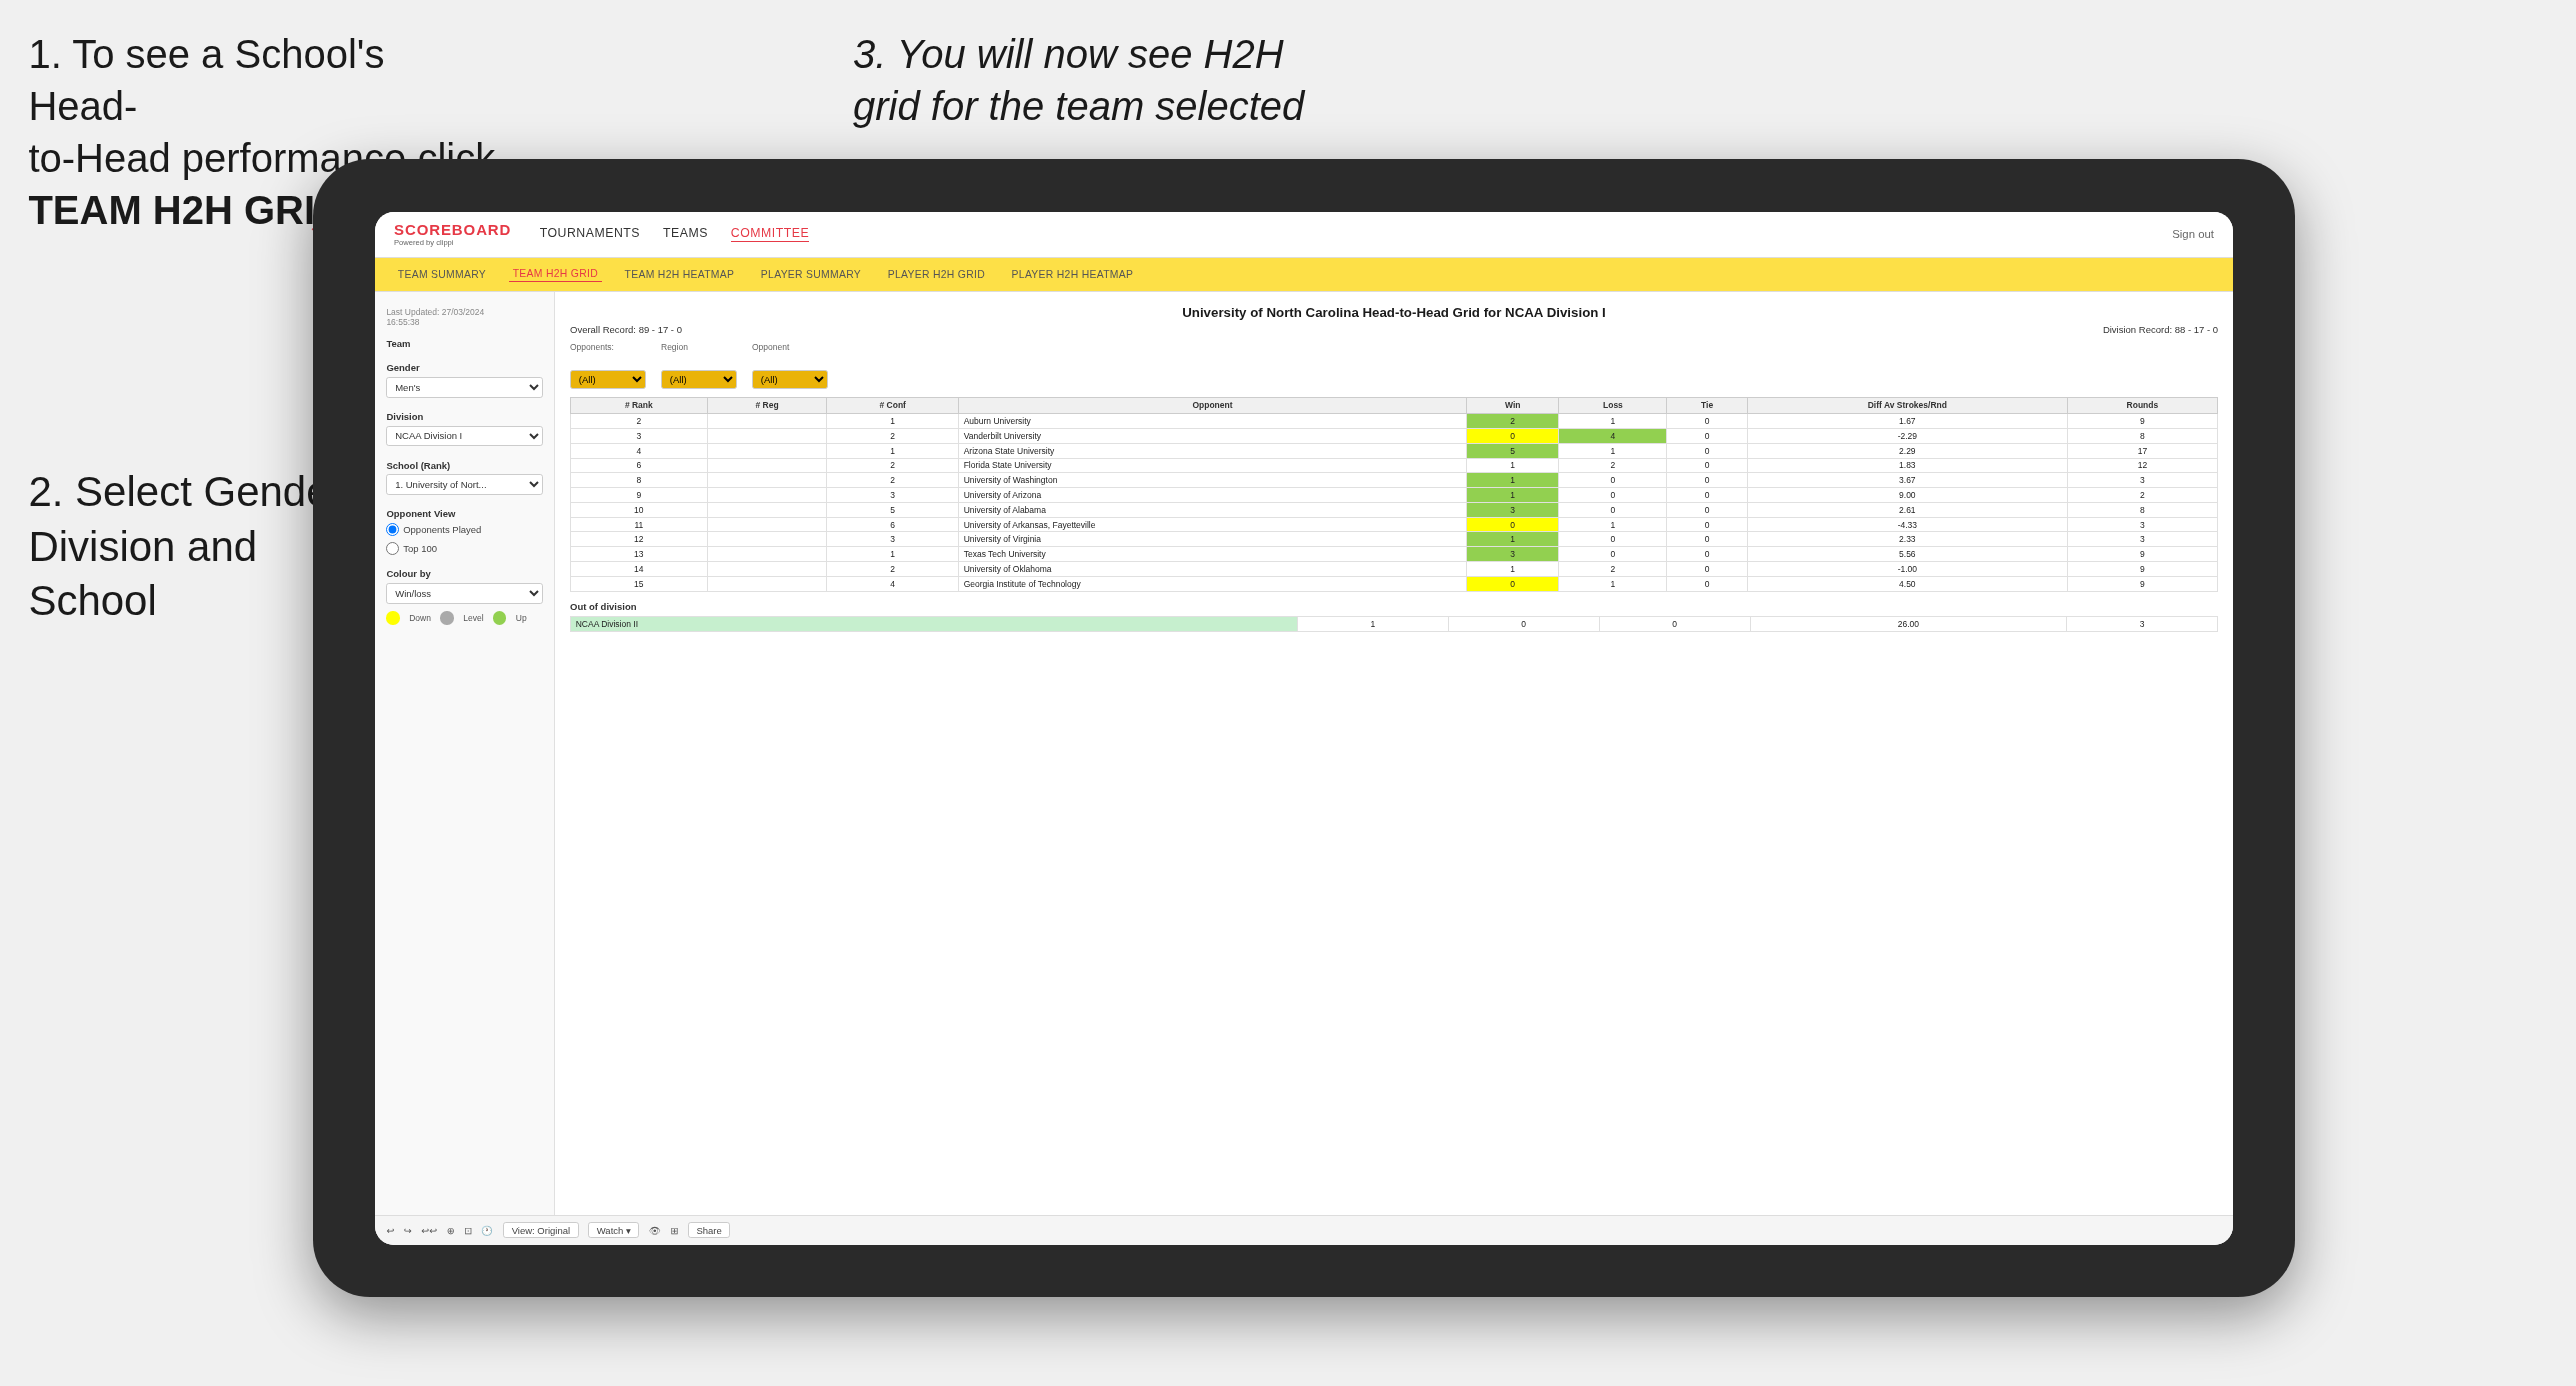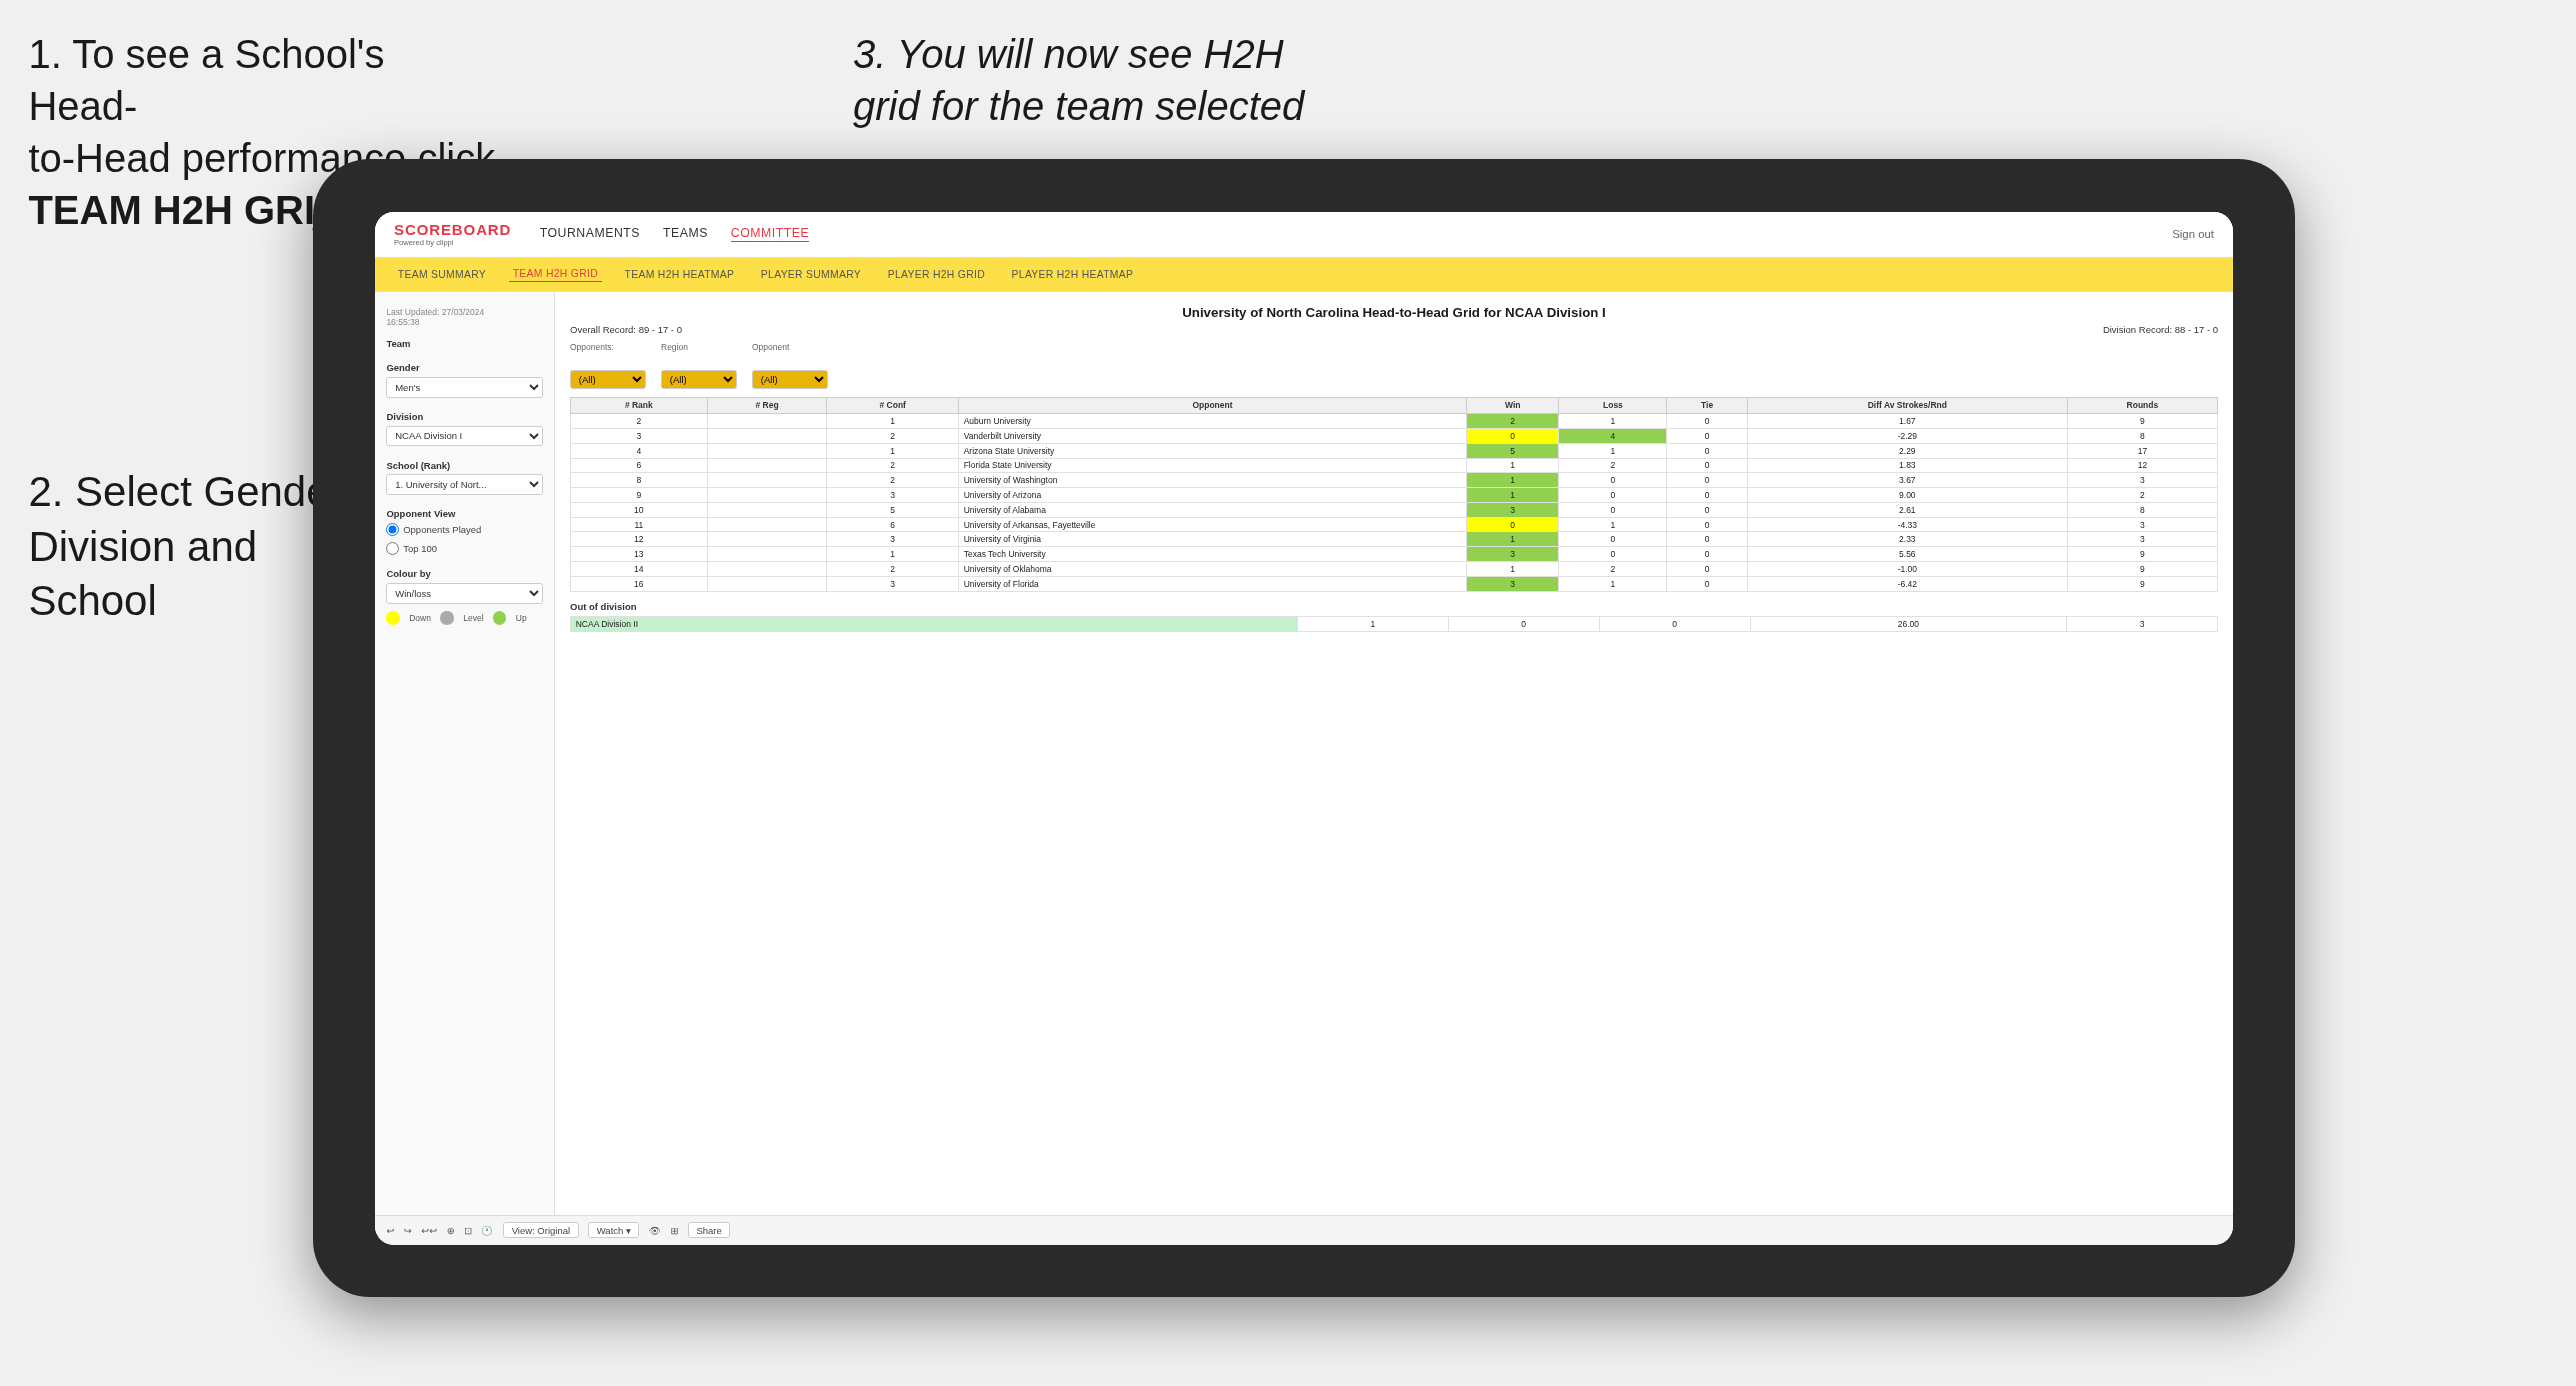--- a/index.html
+++ b/index.html
@@ -638,28 +638,28 @@
       <td></td>
       <td>2</td>
       <td class="team-name">University of Oklahoma</td>
       <td class="">1</td>
       <td class="">2</td>
       <td>0</td>
       <td>-1.00</td>
       <td>9</td>
     </tr>
               <tr>
-      <td>16</td>
-      <td></td>
-      <td>3</td>
-      <td class="team-name">University of Florida</td>
-      <td class="cell-green">3</td>
+      <td>15</td>
+      <td></td>
+      <td>4</td>
+      <td class="team-name">Georgia Institute of Technology</td>
+      <td class="cell-yellow">0</td>
       <td class="">1</td>
       <td>0</td>
-      <td>-6.42</td>
+      <td>4.50</td>
       <td>9</td>
     </tr>
             </tbody>
         </table>
 
         <div class="section-header">Out of division</div>
         <table class="data-table">
           <tbody>
             <tr>
               <td colspan="3" class="team-name cell-light-green">NCAA Division II</td>

